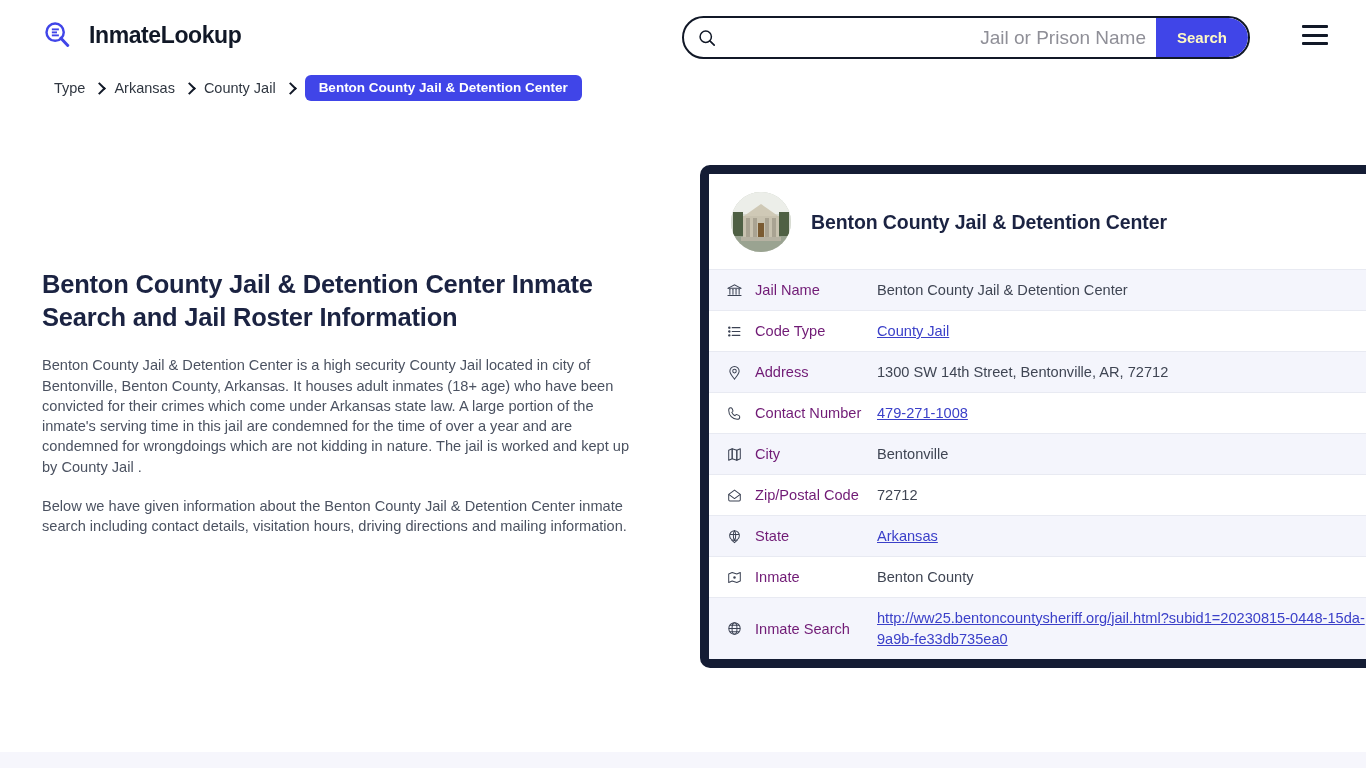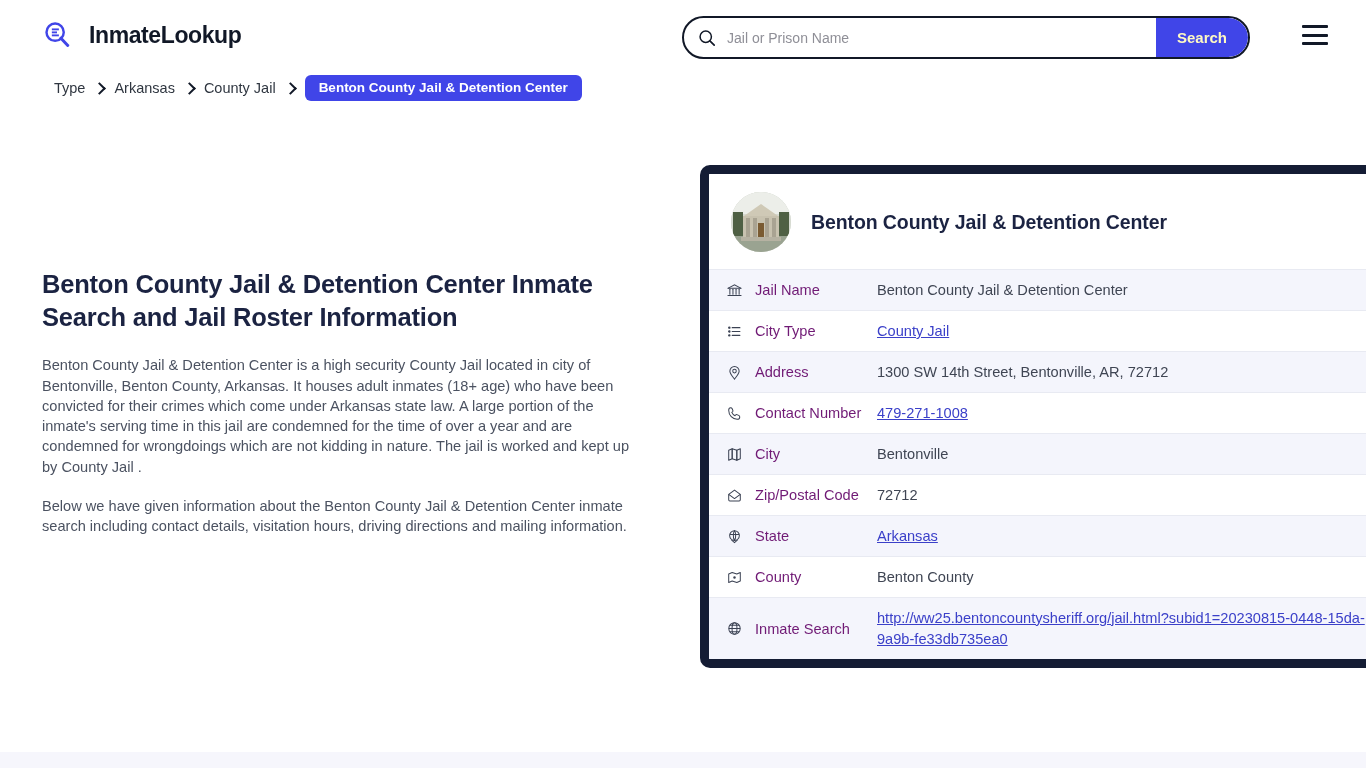--- a/index.html
+++ b/index.html
@@ -51,24 +51,25 @@
     width: 18px; height: 18px;
     flex: 0 0 auto;
     display: block;
   }
   .search-input {
     flex: 1 1 auto;
     border: none;
     outline: none;
     background: transparent;
     font-family: "Liberation Sans", sans-serif;
-    font-size: 14px;
+    font-size: 19px;
     color: #737373;
     padding: 0 10px 0 11px;
     height: 100%;
+    text-align: right;
   }
   .search-input::placeholder { color: #8f8f97; }
   .search-btn {
     flex: 0 0 auto;
     height: 100%;
     width: 92px;
     border: none;
     background: #4045e8;
     color: #fef9c3;
     font-family: "Liberation Sans", sans-serif;
@@ -324,21 +325,21 @@
     <span class="row-icon">
       <svg viewBox="0 0 22 22" width="17" height="17" fill="none" stroke="#3b4253" stroke-width="1.4" stroke-linecap="round">
         <line x1="8" y1="6" x2="18" y2="6"></line>
           <line x1="8" y1="11" x2="18" y2="11"></line>
           <line x1="8" y1="16" x2="18" y2="16"></line>
         <circle cx="4.3" cy="6" r="0.9" fill="#3b4253"></circle>
           <circle cx="4.3" cy="11" r="0.9" fill="#3b4253"></circle>
           <circle cx="4.3" cy="16" r="0.9" fill="#3b4253"></circle>
       </svg>
     </span>
-    <span class="row-label">City Type</span>
+    <span class="row-label">Code Type</span>
     <span class="row-value"><a class="link">County Jail</a></span>
   </div>
 
   <div class="info-row alt">
     <span class="row-icon">
       <svg viewBox="0 0 22 22" width="17" height="17" fill="none" stroke="#3b4253" stroke-width="1.3">
         <path d="M11 19.5c3.6-4.6 6-7.4 6-10.2A6 6 0 0 0 5 9.3c0 2.8 2.4 5.6 6 10.2z"></path>
         <circle cx="11" cy="9.2" r="2.3"></circle>
       </svg>
     </span>
@@ -392,21 +393,21 @@
     <span class="row-value"><a class="link">Arkansas</a></span>
   </div>
 
   <div class="info-row plain">
     <span class="row-icon">
       <svg viewBox="0 0 22 22" width="17" height="17" fill="none" stroke="#3b4253" stroke-width="1.3" stroke-linejoin="round">
         <path d="M3.5 6.5 8 4.5l6 2 4.5-2v11l-4.5 2-6-2-4.5 2z"></path>
         <circle cx="11" cy="11" r="1.6" fill="#3b4253" stroke="none"></circle>
       </svg>
     </span>
-    <span class="row-label">County</span>
+    <span class="row-label">Inmate</span>
     <span class="row-value">Benton County</span>
   </div>
 
   <div class="info-row alt tall">
     <span class="row-icon">
       <svg viewBox="0 0 22 22" width="17" height="17" fill="none" stroke="#3b4253" stroke-width="1.3">
         <circle cx="11" cy="11" r="7.4"></circle>
         <ellipse cx="11" cy="11" rx="3.2" ry="7.4"></ellipse>
         <line x1="3.7" y1="11" x2="18.3" y2="11"></line>
         <line x1="5" y1="6.8" x2="17" y2="6.8"></line>

